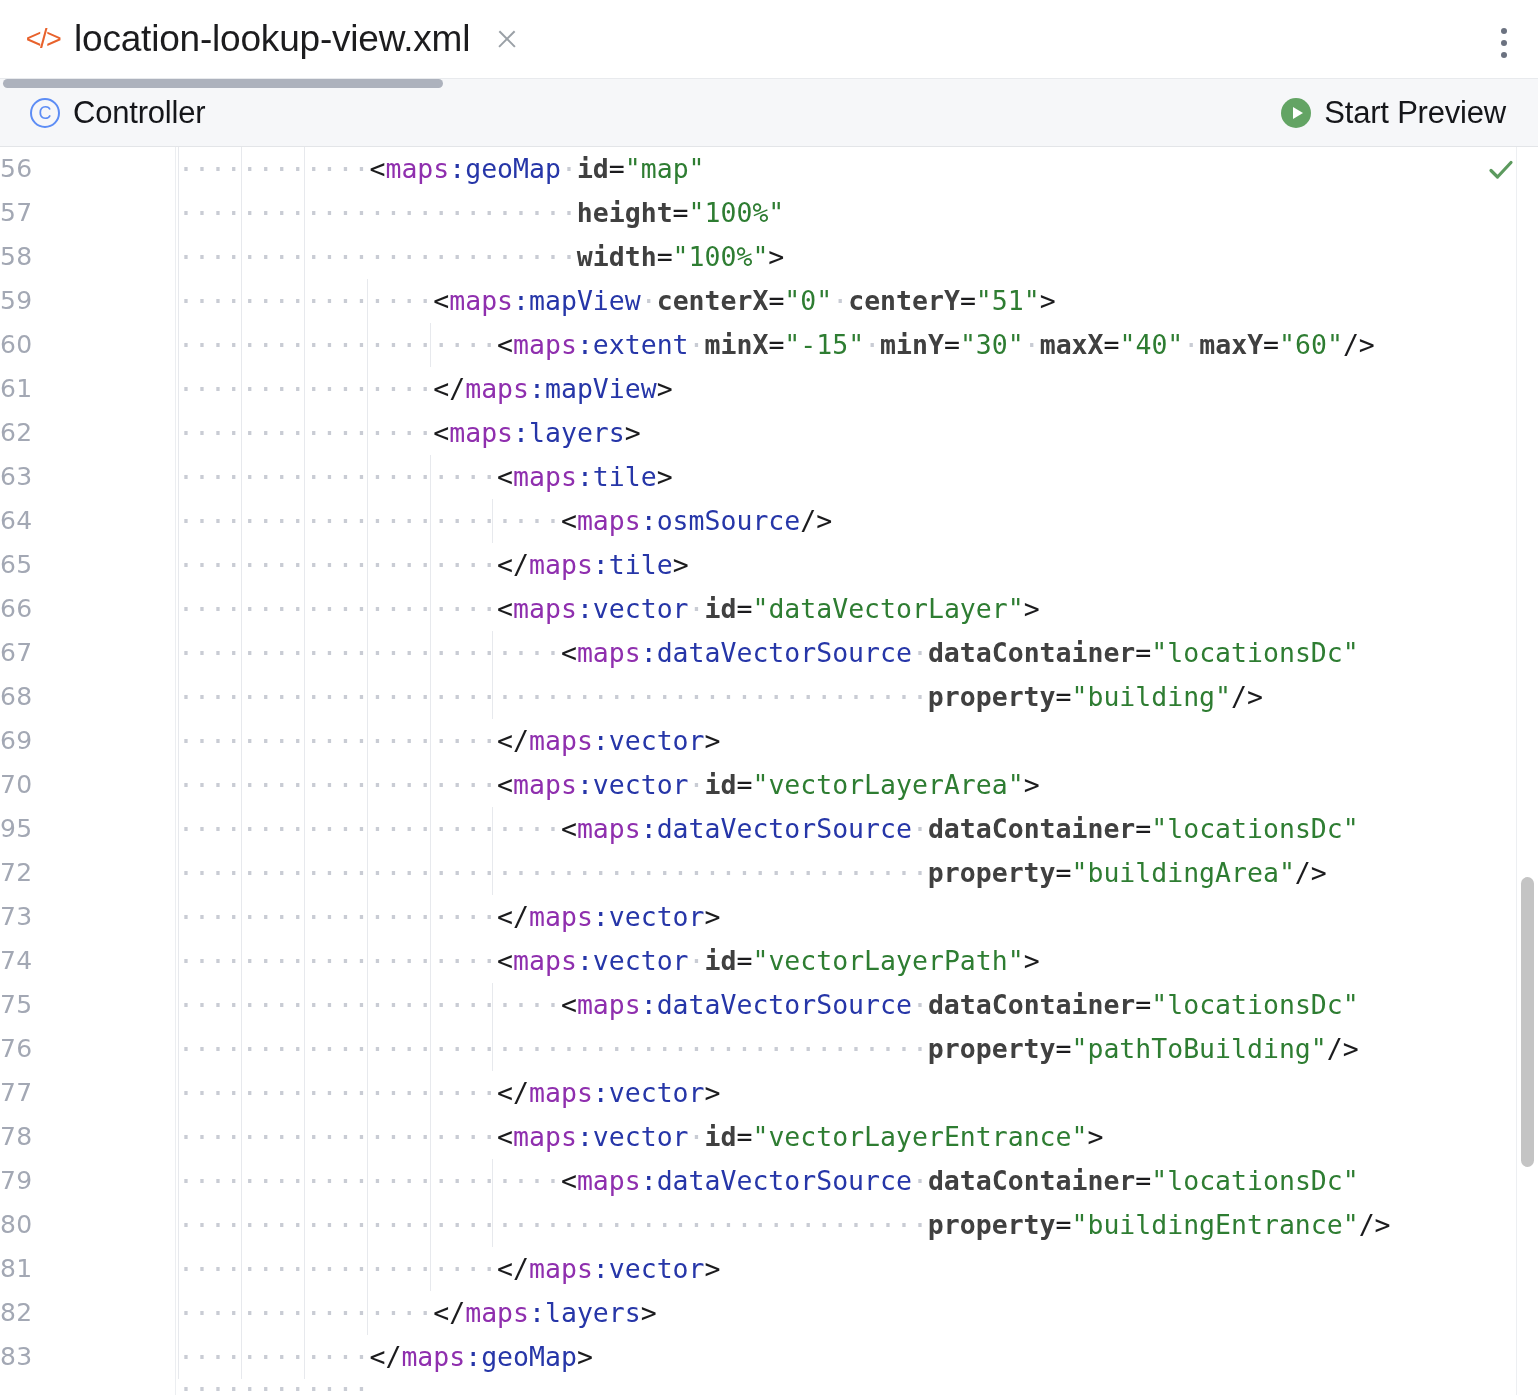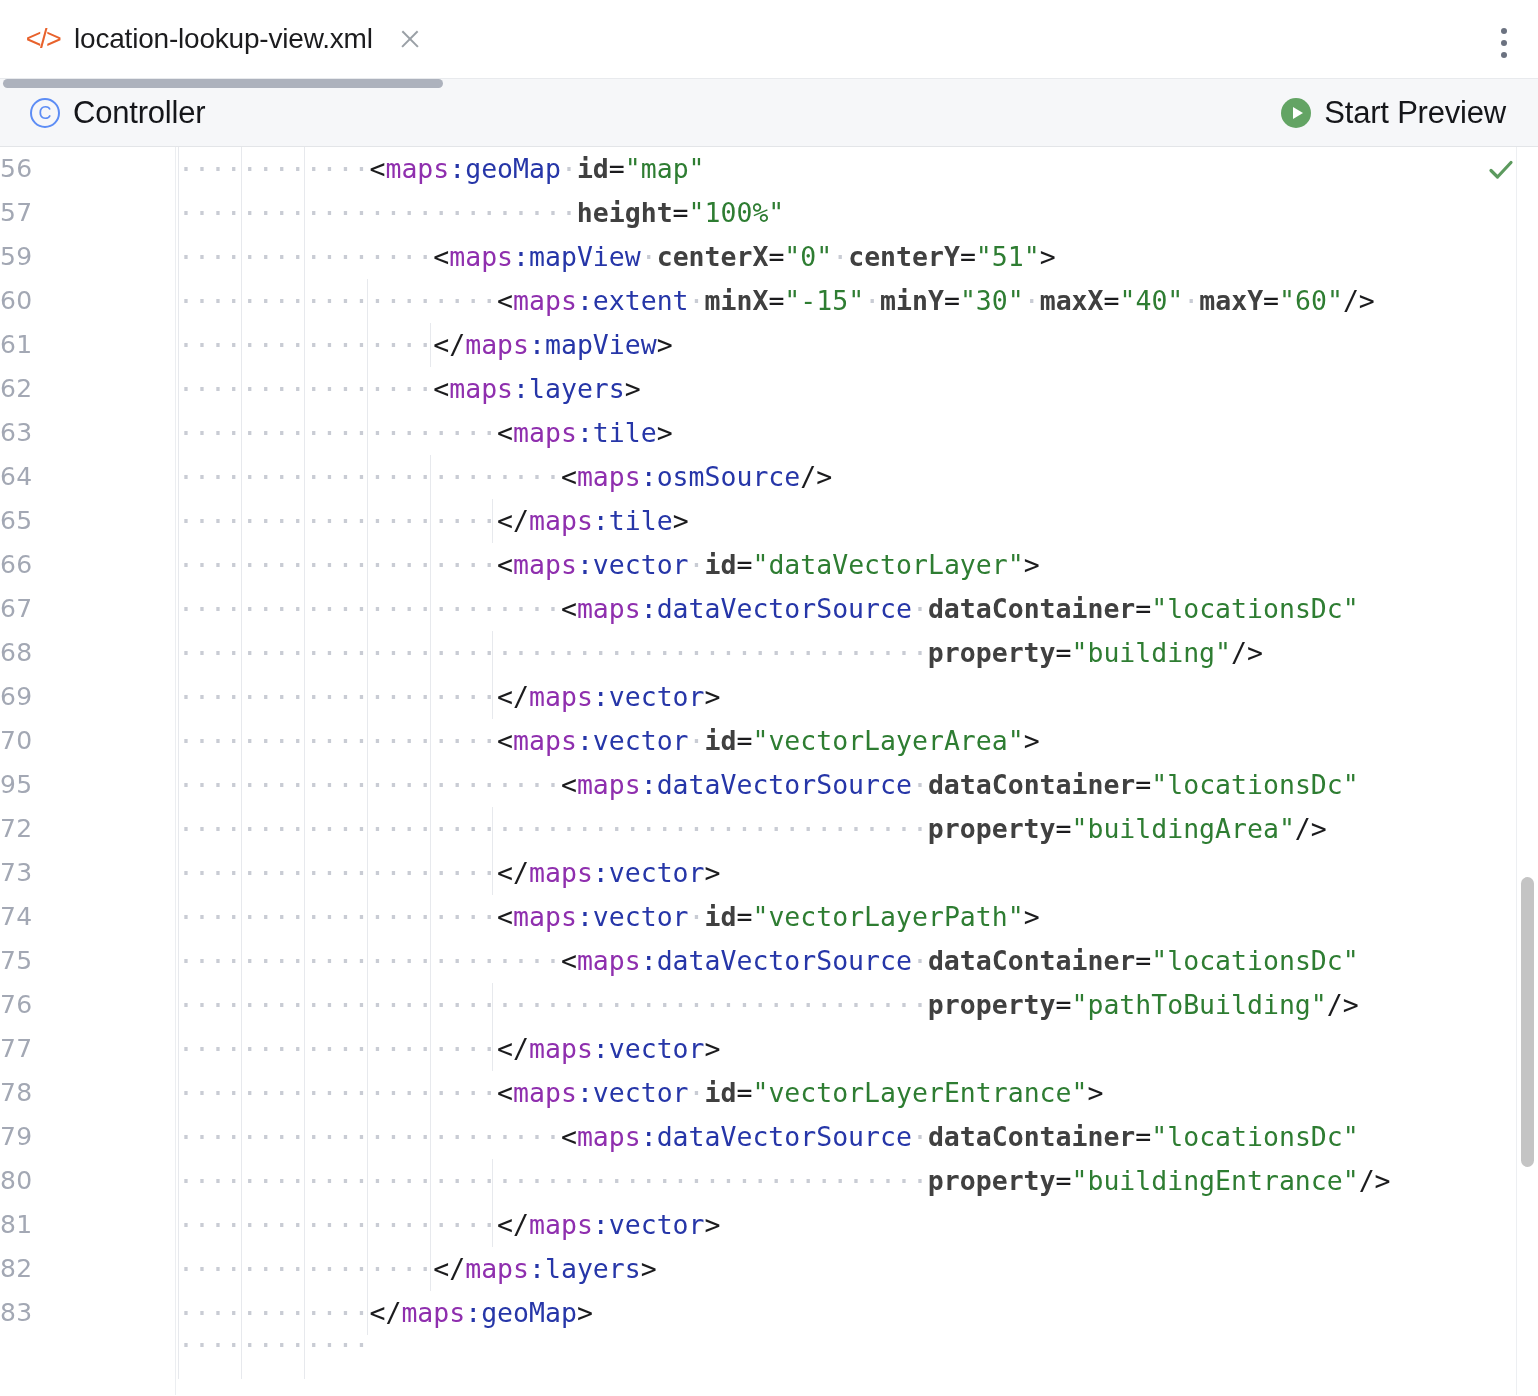--- a/index.html
+++ b/index.html
@@ -29,21 +29,21 @@
   .tab-file-icon {
     width: 34px; height: 34px;
     display: flex; align-items: center; justify-content: center;
     color: #e8622c;
     font-size: 27px;
     font-weight: 400;
     letter-spacing: -1.5px;
     font-family: "Liberation Sans", sans-serif;
   }
   .tab-title {
-    font-size: 28px;
+    font-size: 37px;
     color: #1c1c1e;
     white-space: nowrap;
     letter-spacing: -0.2px;
   }
   .tab-close {
     margin-left: 10px;
     width: 26px; height: 26px;
     position: relative;
     flex: 0 0 auto;
   }
@@ -250,20 +250,21 @@
       <div class="guide" style="left: 429.52px; top: 308px; height: 836px;"></div>
       <div class="guide" style="left: 492.4px; top: 352px; height: 44px;"></div>
       <div class="guide" style="left: 492.4px; top: 484px; height: 88px;"></div>
       <div class="guide" style="left: 492.4px; top: 660px; height: 88px;"></div>
       <div class="guide" style="left: 492.4px; top: 836px; height: 88px;"></div>
       <div class="guide" style="left: 492.4px; top: 1012px; height: 88px;"></div>
     </div>
   <div class="code-area" id="code-area">
       <div class="row"><span class="lineno">56</span><span class="codetext"><span class="ws">············</span><span class="pc">&lt;</span><span class="ns">maps</span><span class="tg">:geoMap</span><span class="ws">·</span><span class="at">id</span><span class="pc">=</span><span class="st">"map"</span></span></div>
       <div class="row"><span class="lineno">57</span><span class="codetext"><span class="ws">·························</span><span class="at">height</span><span class="pc">=</span><span class="st">"100%"</span></span></div>
+      <div class="row"><span class="lineno">58</span><span class="codetext"><span class="ws">·························</span><span class="at">width</span><span class="pc">=</span><span class="st">"100%"</span><span class="pc">&gt;</span></span></div>
       <div class="row"><span class="lineno">59</span><span class="codetext"><span class="ws">················</span><span class="pc">&lt;</span><span class="ns">maps</span><span class="tg">:mapView</span><span class="ws">·</span><span class="at">centerX</span><span class="pc">=</span><span class="st">"0"</span><span class="ws">·</span><span class="at">centerY</span><span class="pc">=</span><span class="st">"51"</span><span class="pc">&gt;</span></span></div>
       <div class="row"><span class="lineno">60</span><span class="codetext"><span class="ws">····················</span><span class="pc">&lt;</span><span class="ns">maps</span><span class="tg">:extent</span><span class="ws">·</span><span class="at">minX</span><span class="pc">=</span><span class="st">"-15"</span><span class="ws">·</span><span class="at">minY</span><span class="pc">=</span><span class="st">"30"</span><span class="ws">·</span><span class="at">maxX</span><span class="pc">=</span><span class="st">"40"</span><span class="ws">·</span><span class="at">maxY</span><span class="pc">=</span><span class="st">"60"</span><span class="pc">/&gt;</span></span></div>
       <div class="row"><span class="lineno">61</span><span class="codetext"><span class="ws">················</span><span class="pc">&lt;/</span><span class="ns">maps</span><span class="tg">:mapView</span><span class="pc">&gt;</span></span></div>
       <div class="row"><span class="lineno">62</span><span class="codetext"><span class="ws">················</span><span class="pc">&lt;</span><span class="ns">maps</span><span class="tg">:layers</span><span class="pc">&gt;</span></span></div>
       <div class="row"><span class="lineno">63</span><span class="codetext"><span class="ws">····················</span><span class="pc">&lt;</span><span class="ns">maps</span><span class="tg">:tile</span><span class="pc">&gt;</span></span></div>
       <div class="row"><span class="lineno">64</span><span class="codetext"><span class="ws">························</span><span class="pc">&lt;</span><span class="ns">maps</span><span class="tg">:osmSource</span><span class="pc">/&gt;</span></span></div>
       <div class="row"><span class="lineno">65</span><span class="codetext"><span class="ws">····················</span><span class="pc">&lt;/</span><span class="ns">maps</span><span class="tg">:tile</span><span class="pc">&gt;</span></span></div>
       <div class="row"><span class="lineno">66</span><span class="codetext"><span class="ws">····················</span><span class="pc">&lt;</span><span class="ns">maps</span><span class="tg">:vector</span><span class="ws">·</span><span class="at">id</span><span class="pc">=</span><span class="st">"dataVectorLayer"</span><span class="pc">&gt;</span></span></div>
       <div class="row"><span class="lineno">67</span><span class="codetext"><span class="ws">························</span><span class="pc">&lt;</span><span class="ns">maps</span><span class="tg">:dataVectorSource</span><span class="ws">·</span><span class="at">dataContainer</span><span class="pc">=</span><span class="st">"locationsDc"</span></span></div>
       <div class="row"><span class="lineno">68</span><span class="codetext"><span class="ws">···············································</span><span class="at">property</span><span class="pc">=</span><span class="st">"building"</span><span class="pc">/&gt;</span></span></div>

